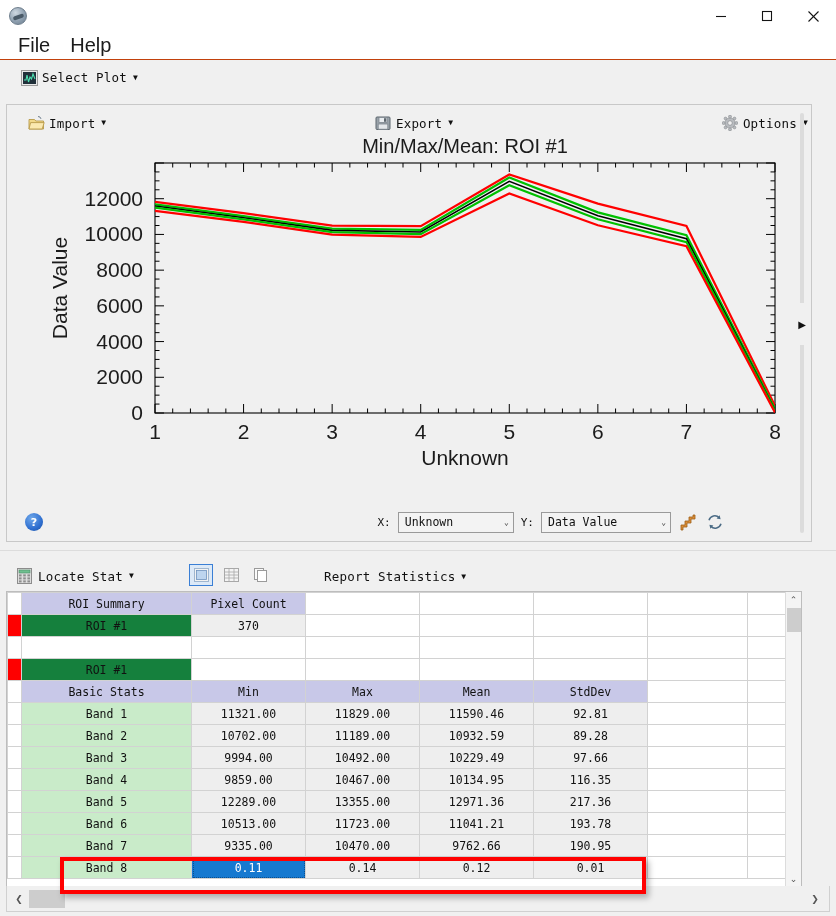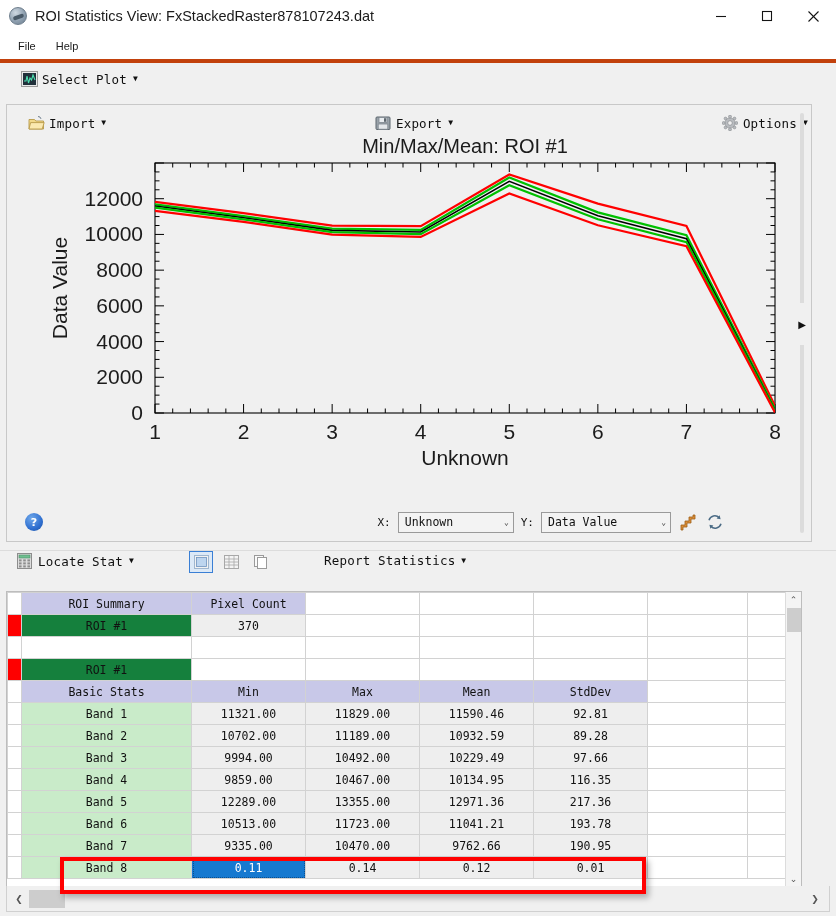--- a/index.html
+++ b/index.html
@@ -39,28 +39,28 @@
     font-size: 13px; color: #141414; font-family: "DejaVu Sans", sans-serif;
   }
   .winbtn svg { display:block; }
 
   
   .menubar {
     height: 27px; width: 836px; background: #ffffff;
     display: flex; align-items: center; padding-left: 8px;
   }
   .menu-item {
-    font-size: 11px; color: #1b1b1b; padding: 2px 10px;
+    font-size: 20px; color: #1b1b1b; padding: 2px 10px;
   }
 
   
   .selectplot-bar {
     height: 36px; width: 836px; background: #f0f0f0;
     display: flex; align-items: center; padding-left: 18px;
-    border-top: 4px solid #c2410c;
+    border-top: 1px solid #c2410c;
   }
   .tb-btn {
     display: flex; align-items: center; gap: 4px;
     font-family: "DejaVu Sans Mono", monospace;
     font-size: 12.5px; color: #101010;
     padding: 2px 3px; letter-spacing: .2px;
   }
   .caret {
     font-size: 8px; color: #111; margin-left: 2px; line-height: 1;
   }
@@ -118,21 +118,21 @@
     border: 1px solid #9a9a9a; background: #f3f3f3;
     height: 21px; padding: 0 4px 0 6px; gap: 8px;
     font-family: "DejaVu Sans Mono", monospace; font-size: 11.5px; color: #101010;
   }
   .combo .chev { font-size: 8px; color: #333; }
   .mini-icon { width: 20px; height: 20px; flex: none; }
 
   
   .stats-bar {
     position: absolute; left: 0; top: 550px; width: 836px; height: 36px;
-    background: #f0f0f0; display: flex; align-items: flex-start; padding-left: 14px;
+    background: #f0f0f0; display: flex; align-items: flex-end; padding-left: 14px;
     border-top: 1px solid #dcdcdc;
   }
   .iconbtn {
     width: 24px; height: 22px; display: flex; align-items: center; justify-content: center;
   }
   .iconbtn.sel { border: 1px solid #3a7fd5; background: #dce9f7; }
 
   
   .table-wrap {
     position: absolute; left: 6px; top: 591px; width: 796px; height: 297px;
@@ -182,21 +182,20 @@
     box-shadow: 3px 4px 6px rgba(0,0,0,0.28);
   }
 
   .svgfill { display: block; }
 </style>
 </head>
 <body>
 
 <div class="titlebar">
   <div class="title-icon"></div>
-  <div class="title-text">ROI Statistics View: FxStackedRaster878107243.dat</div>
   <div class="winbtns">
     <div class="winbtn">
       <svg width="12" height="12" viewBox="0 0 12 12" class="svgfill">
           <line x1="1" y1="6.5" x2="11" y2="6.5" stroke="#141414" stroke-width="1.1"></line>
         </svg>
     </div>
     <div class="winbtn">
       <svg width="12" height="12" viewBox="0 0 12 12" class="svgfill">
           <rect x="1.5" y="1.5" width="9" height="9" fill="none" stroke="#141414" stroke-width="1.1"></rect>
         </svg>

